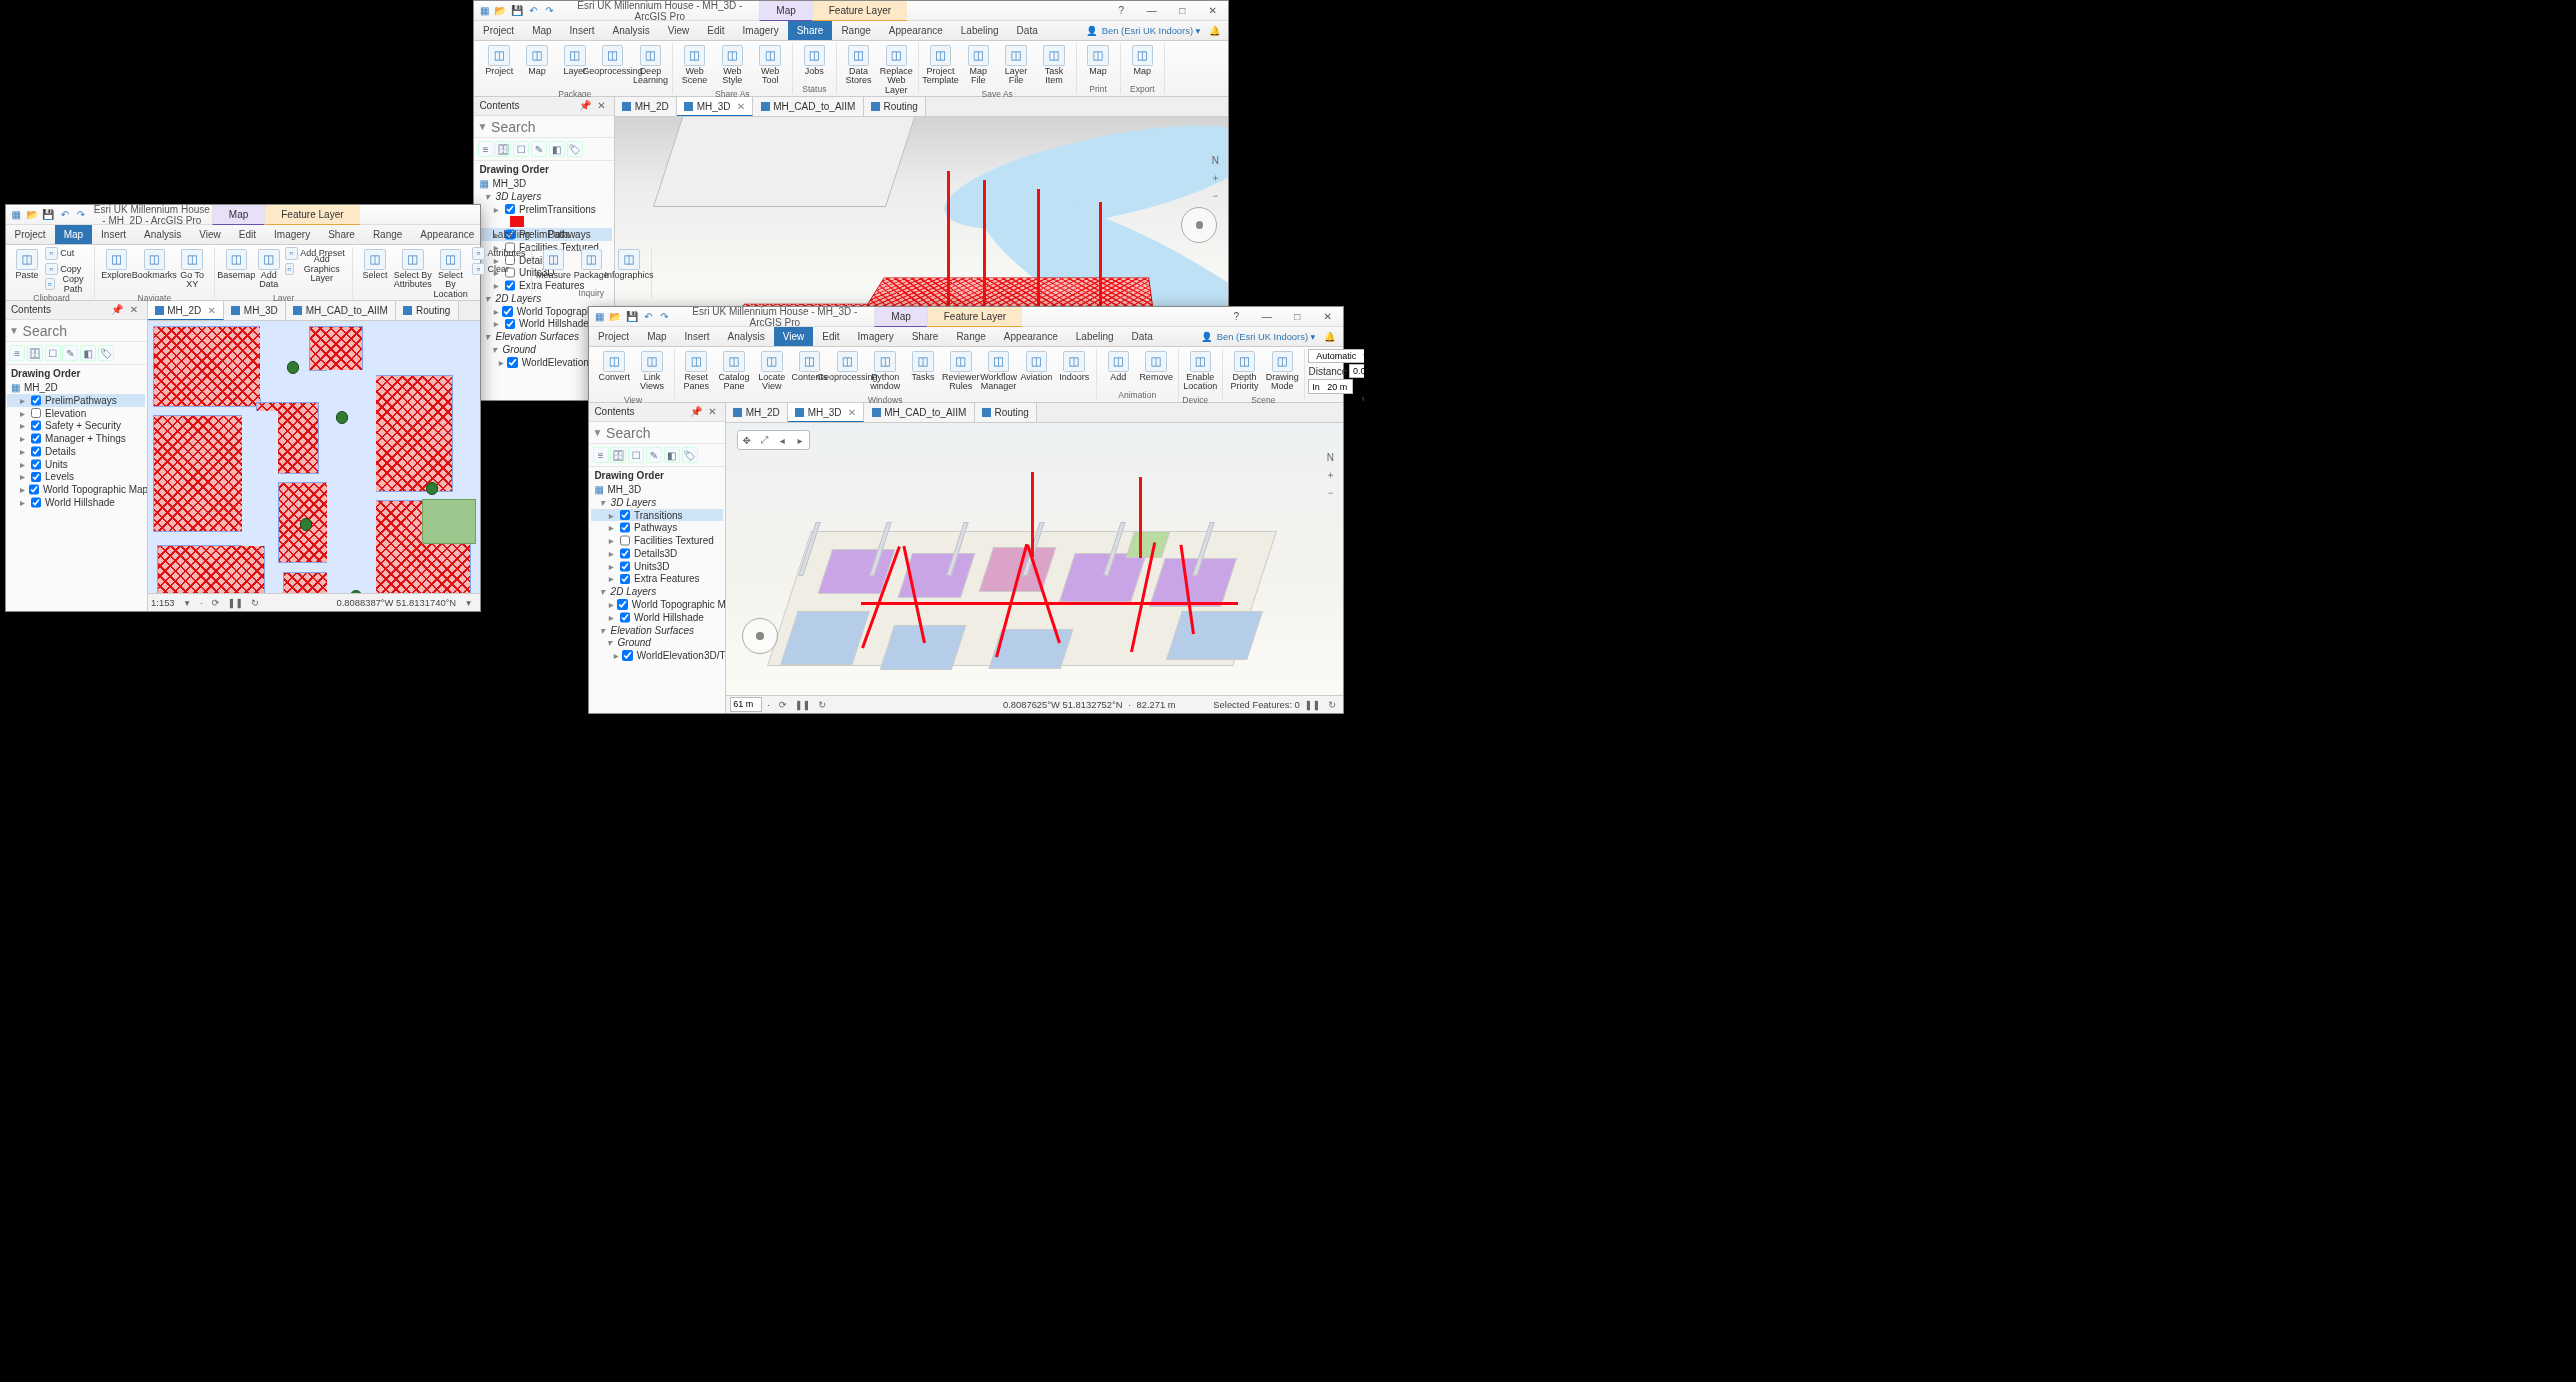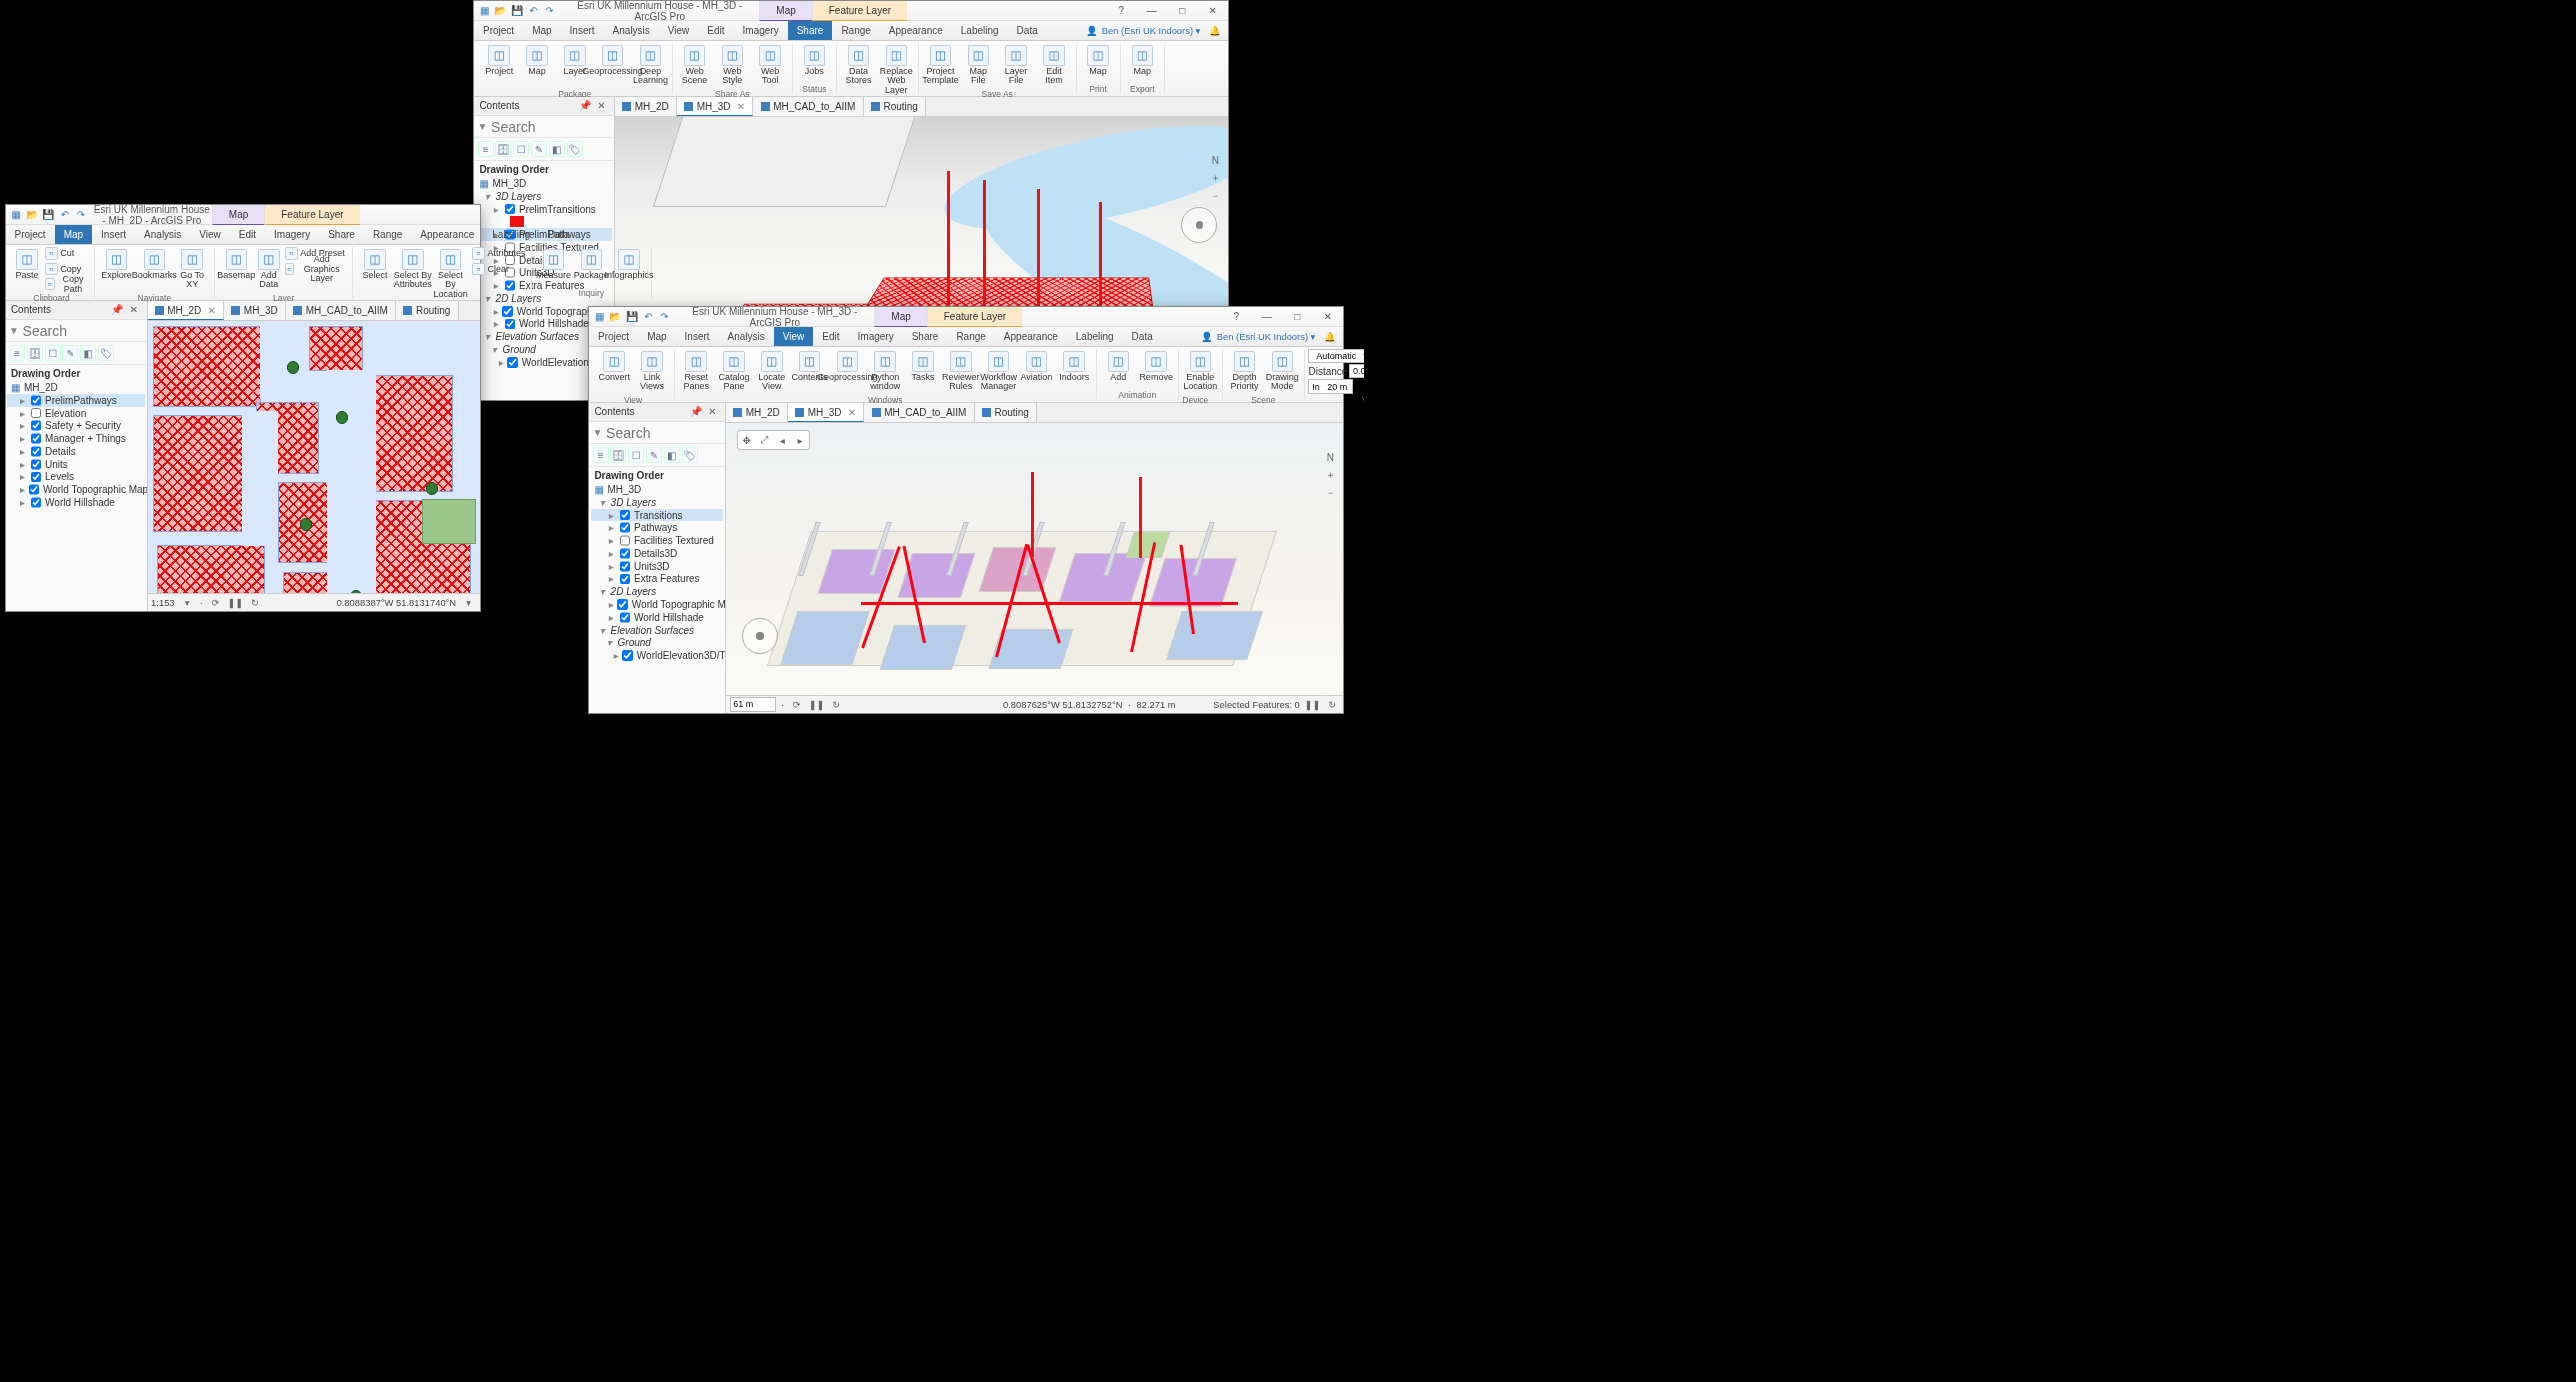--- a/index.html
+++ b/index.html
@@ -237,21 +237,21 @@
           <div class="rbtn">
             <div class="ic">◫</div>
             <span>Map File</span>
           </div>
           <div class="rbtn">
             <div class="ic">◫</div>
             <span>Layer File</span>
           </div>
           <div class="rbtn">
             <div class="ic">◫</div>
-            <span>Edit Item</span>
+            <span>Task Item</span>
           </div>
         </div>
         <div class="glabel">Save As</div>
       </div>
       <div class="rgroup">
         <div class="icons">
           <div class="rbtn">
             <div class="ic">◫</div>
             <span>Map</span>
           </div>
@@ -1018,21 +1018,21 @@
           <div>◂</div>
           <div>▸</div>
         </div>
         <div style="position:absolute;right:5.4px;top:27px;display:flex;flex-direction:column;gap:3.6px">
           <div class="sbtn">N</div>
           <div class="sbtn">＋</div>
           <div class="sbtn">－</div>
         </div>
       </div>
       <div class="statusbar">
-        <input class="inp" style="width: 46px;" value="61 m">
+        <input class="inp" style="width: 32px;" value="61 m">
         <span>·</span>
         <span class="sbtn">⟳</span>
         <span class="sbtn">❚❚</span>
         <span class="sbtn">↻</span>
         <span class="sp"></span>
         <span>0.8087625°W 51.8132752°N</span>
         <span>·</span>
         <span>82.271 m</span>
         <span style="width:27px"></span>
         <span>Selected Features: 0</span>

